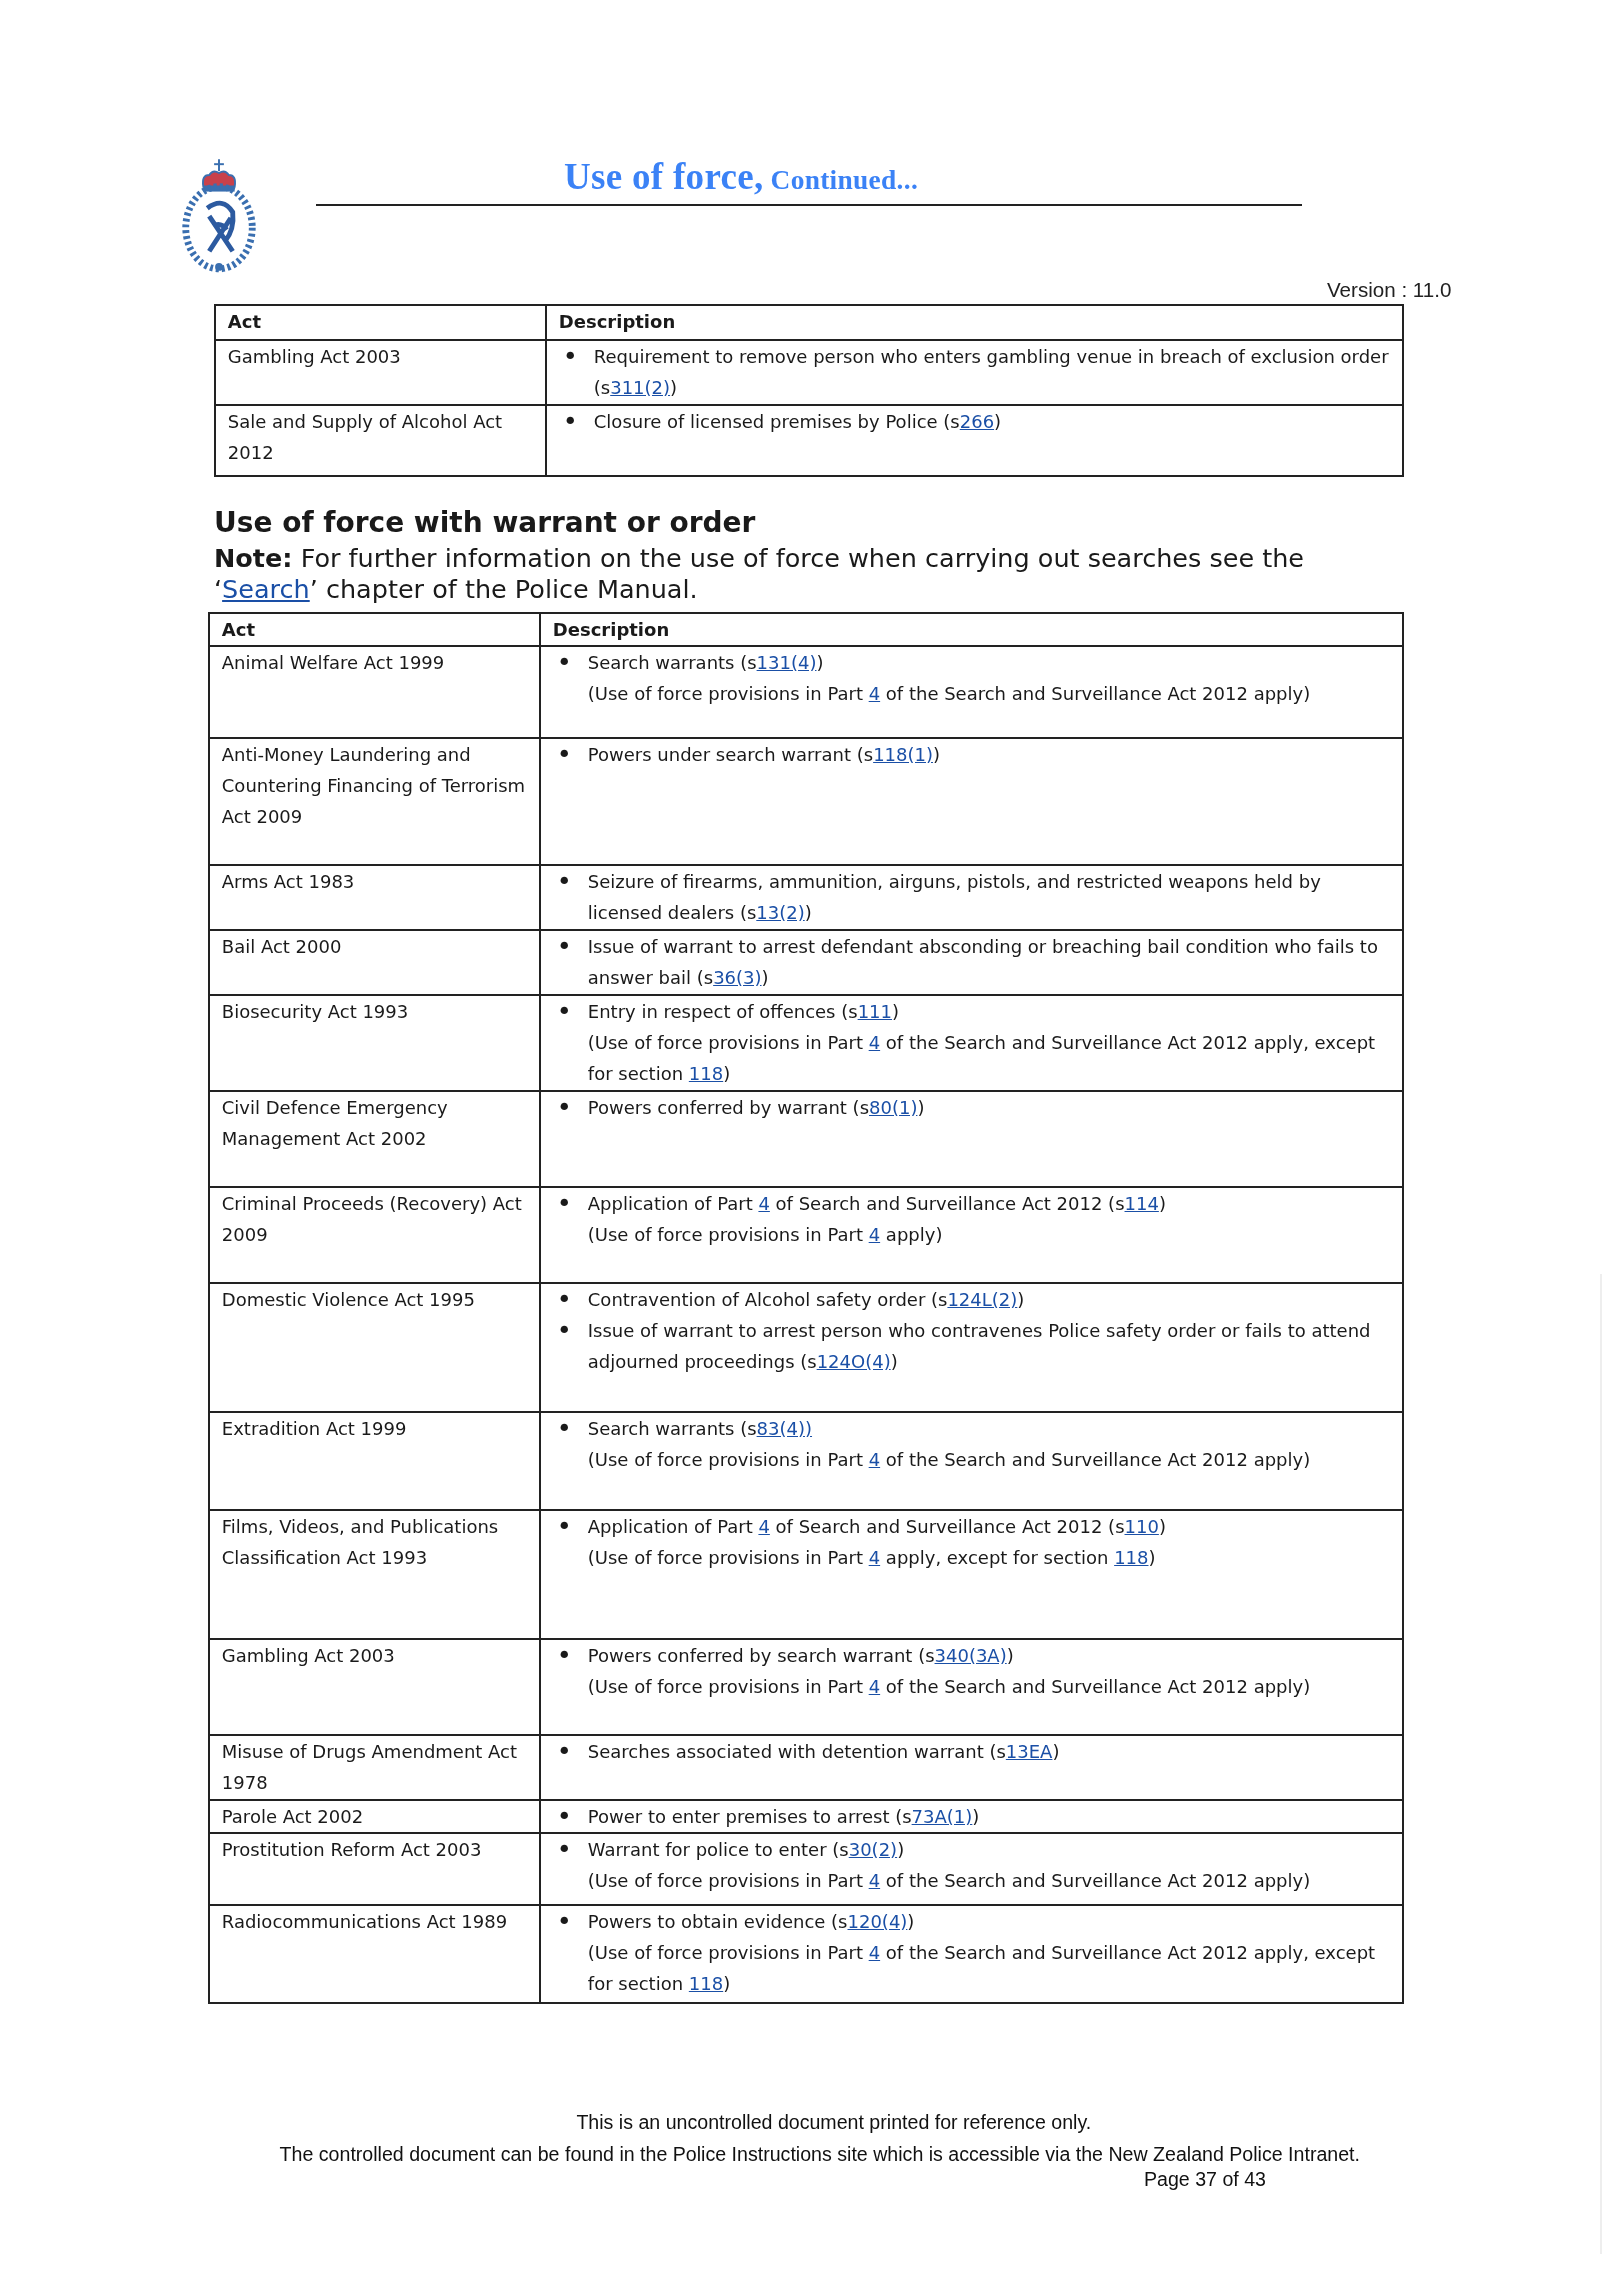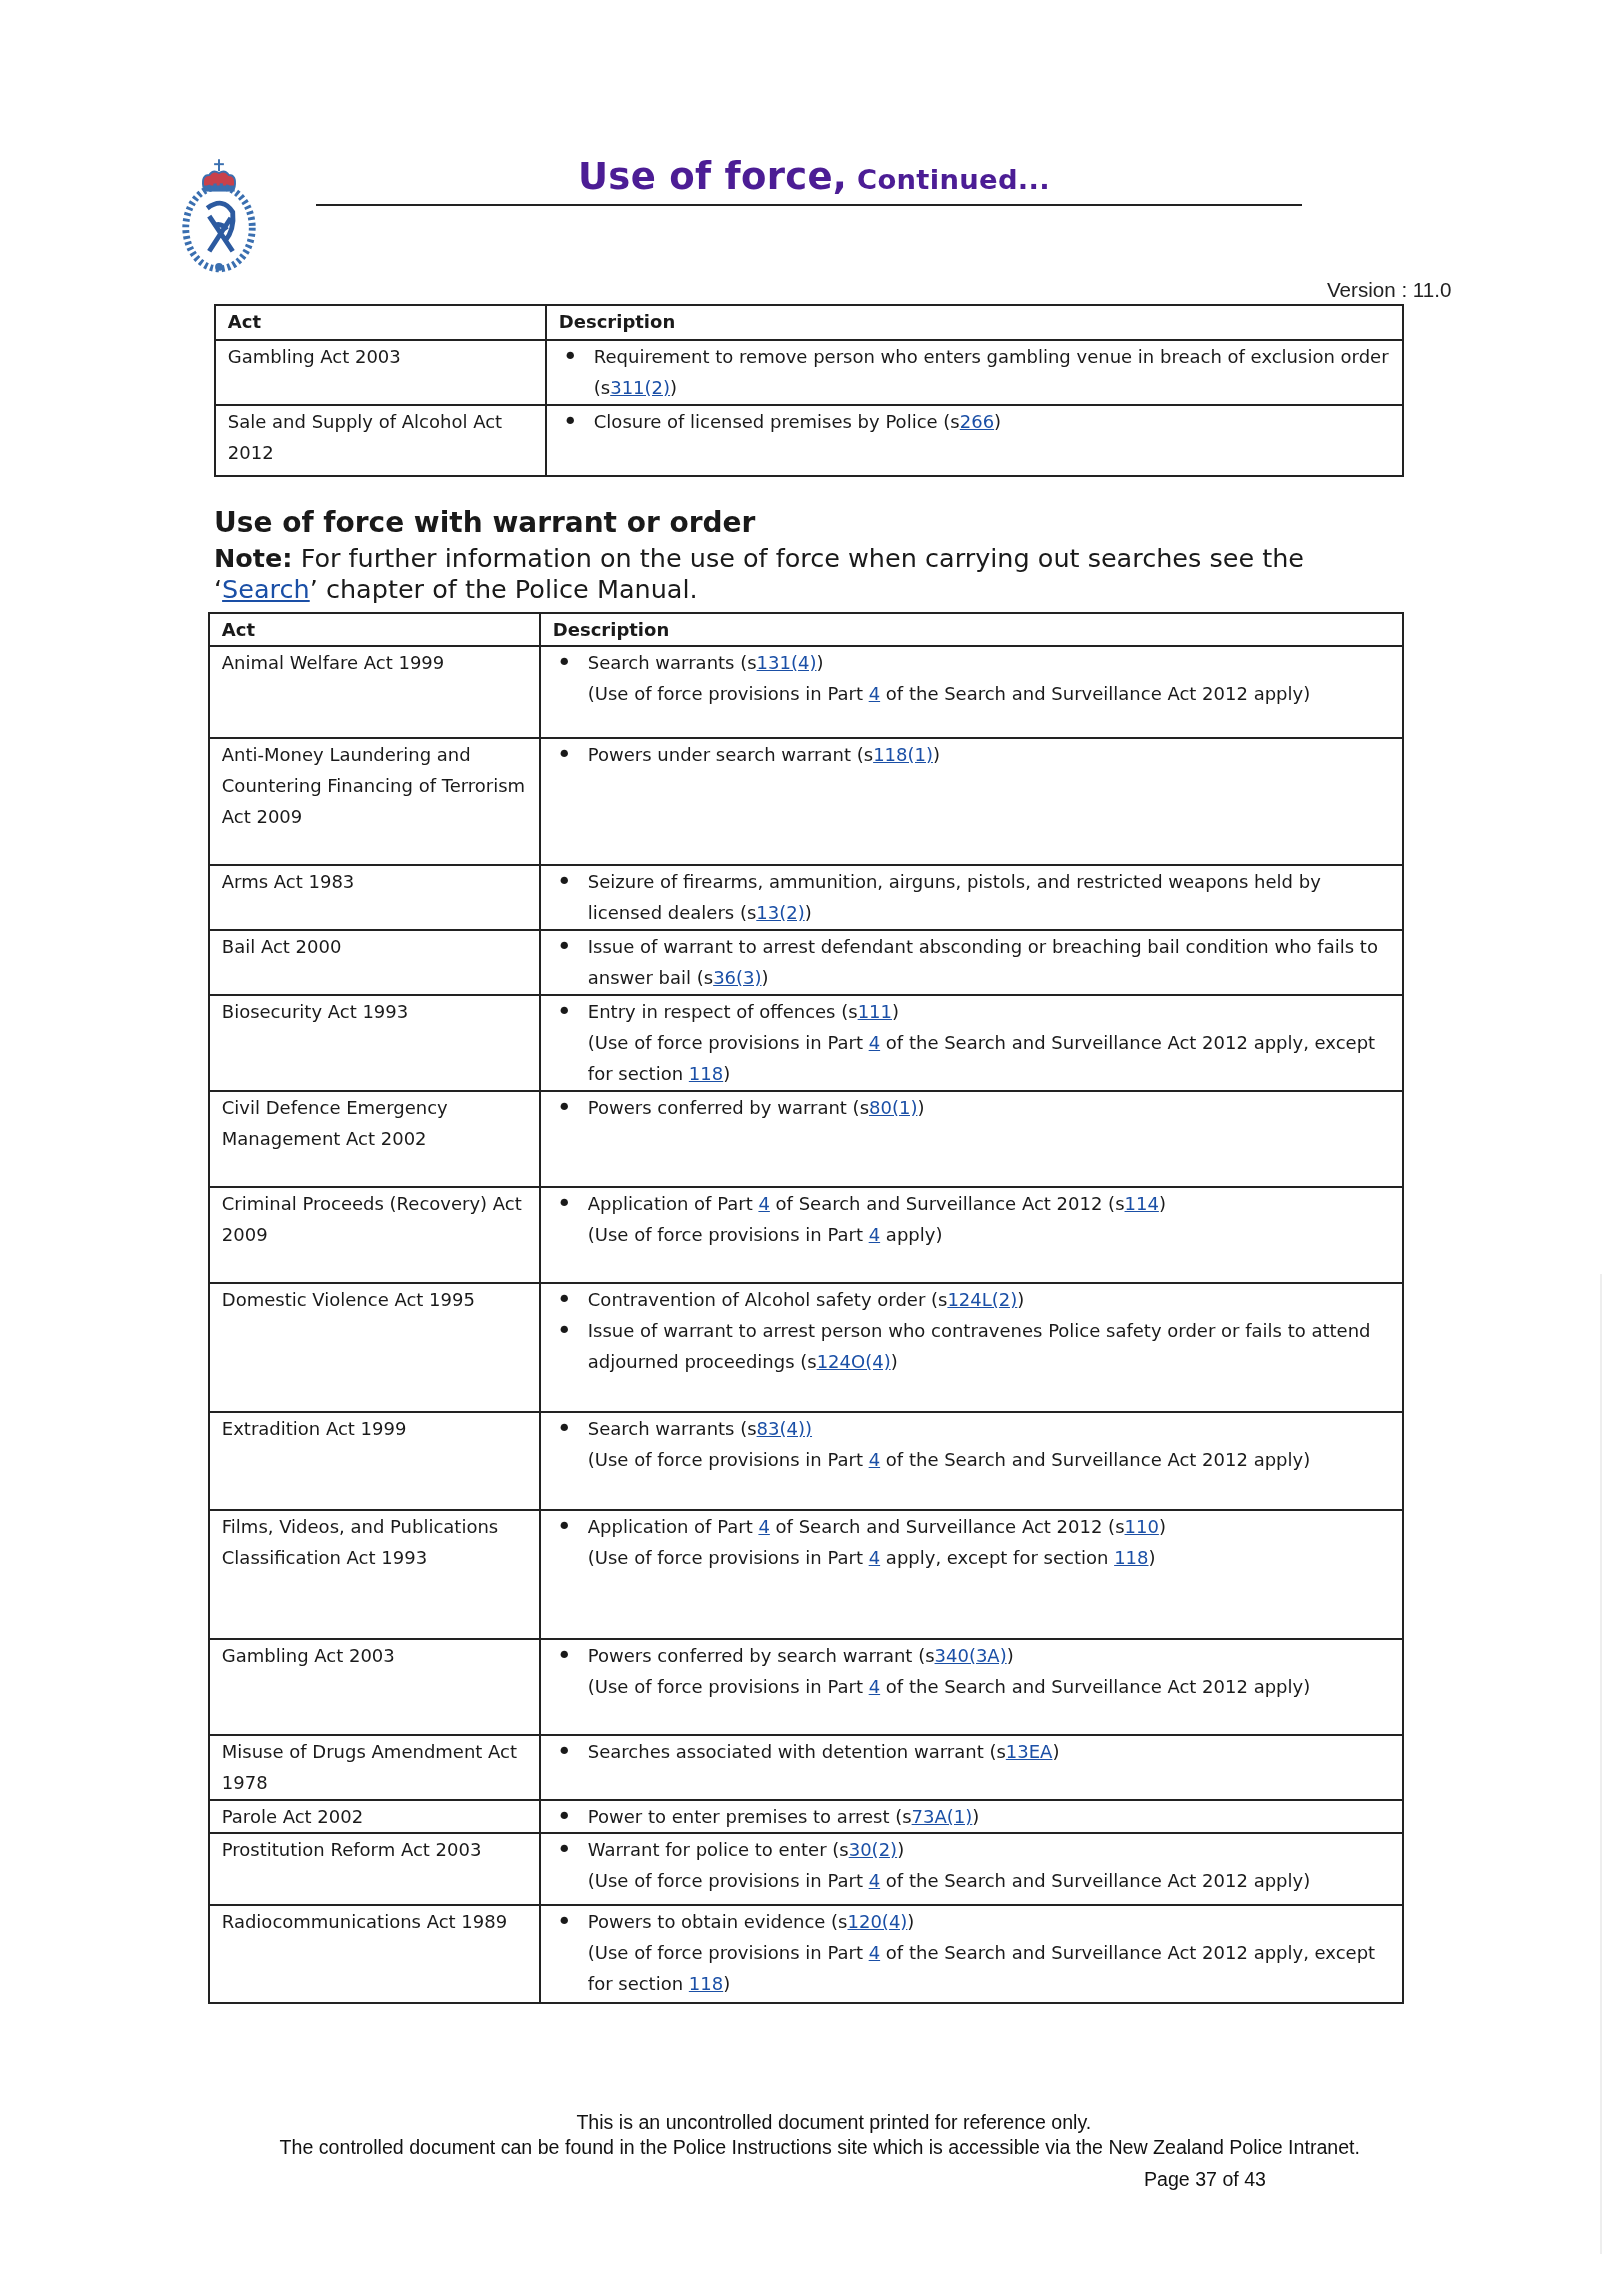--- a/index.html
+++ b/index.html
@@ -1,20 +1,20 @@
 <!DOCTYPE html>
 <html><head>
 <meta charset="utf-8">
 <style>
   * { box-sizing: border-box; margin: 0; padding: 0; }
   html, body { width: 1620px; height: 2292px; background: #ffffff; }
   body { position: relative; font-family: "DejaVu Sans", sans-serif; color: #1a1a1a; overflow: hidden; }
 
   .logo { position: absolute; left: 174px; top: 157px; width: 90px; height: 120px; }
-  .page-title { position: absolute; left: 578px; top: 155px; font-size: 37px; font-weight: bold; color: #4c1d95; letter-spacing: 0.3px; }
+  .page-title { position: absolute; left: 564px; top: 155px; font-size: 37px; font-weight: bold; color: #3b82f6; letter-spacing: 0.3px; font-family: Liberation Serif, serif; }
   .page-title .cont { font-size: 27.4px; }
   .title-rule { position: absolute; left: 316px; top: 204px; width: 986px; height: 2px; background: #222; }
   .version { position: absolute; left: 1327px; top: 278px; font-family: "Liberation Sans", sans-serif; font-size: 20.6px; color: #222; }
 
   table.acts { position: absolute; border-collapse: collapse; table-layout: fixed; font-size: 18px; line-height: 31px; }
   table.acts td, table.acts th { border: 2px solid #222; vertical-align: top; text-align: left; font-weight: normal; padding: 0 7.8px 0 11.8px; }
   table.acts th { font-weight: bold; padding-top: 0; }
   table.acts td.act { padding-left: 11.8px; }
   .bullet-list { list-style: none; }
   .bullet-list li { position: relative; padding-left: 35px; }
@@ -29,21 +29,21 @@
   .section-heading { position: absolute; left: 214px; top: 506px; font-size: 28px; font-weight: bold; color: #1a1a1a; }
   .note { position: absolute; left: 214px; top: 543px; width: 1176px; font-size: 25.5px; line-height: 31px; }
   .note b { font-weight: bold; }
 
   #table2 { left: 208px; top: 612px; width: 1194px; }
   #table2 col.c1 { width: 331px; }
   #table2 col.c2 { width: 863px; }
 
   .footer1 { position: absolute; left: 0; width: 1620px; top: 2111px; text-align: center; font-family: "Liberation Sans", sans-serif; font-size: 19.6px; color: #111; }
   .footer1 .l1 { display: block; padding-left: 19.6px; margin-left: 28px; }
-  .footer1 .l2 { display: block; margin-top: 2px; padding-left: 19.6px; }
+  .footer1 .l2 { display: block; margin-top: 9px; padding-left: 19.6px; }
   .page-no { position: absolute; left: 1144px; top: 2168px; font-family: "Liberation Sans", sans-serif; font-size: 19.6px; color: #111; }
   .scan-edge { position: absolute; right: 17.6px; top: 1274px; width: 2px; height: 980px; background: #eee; }
 </style>
 </head>
 <body>
 
 <div class="logo">
   <svg width="90" height="120" viewBox="0 0 92 122">
     <line x1="46" y1="2" x2="46" y2="14" stroke="#3a6fb0" stroke-width="2"></line>
     <line x1="41" y1="7" x2="51" y2="7" stroke="#3a6fb0" stroke-width="2"></line>

